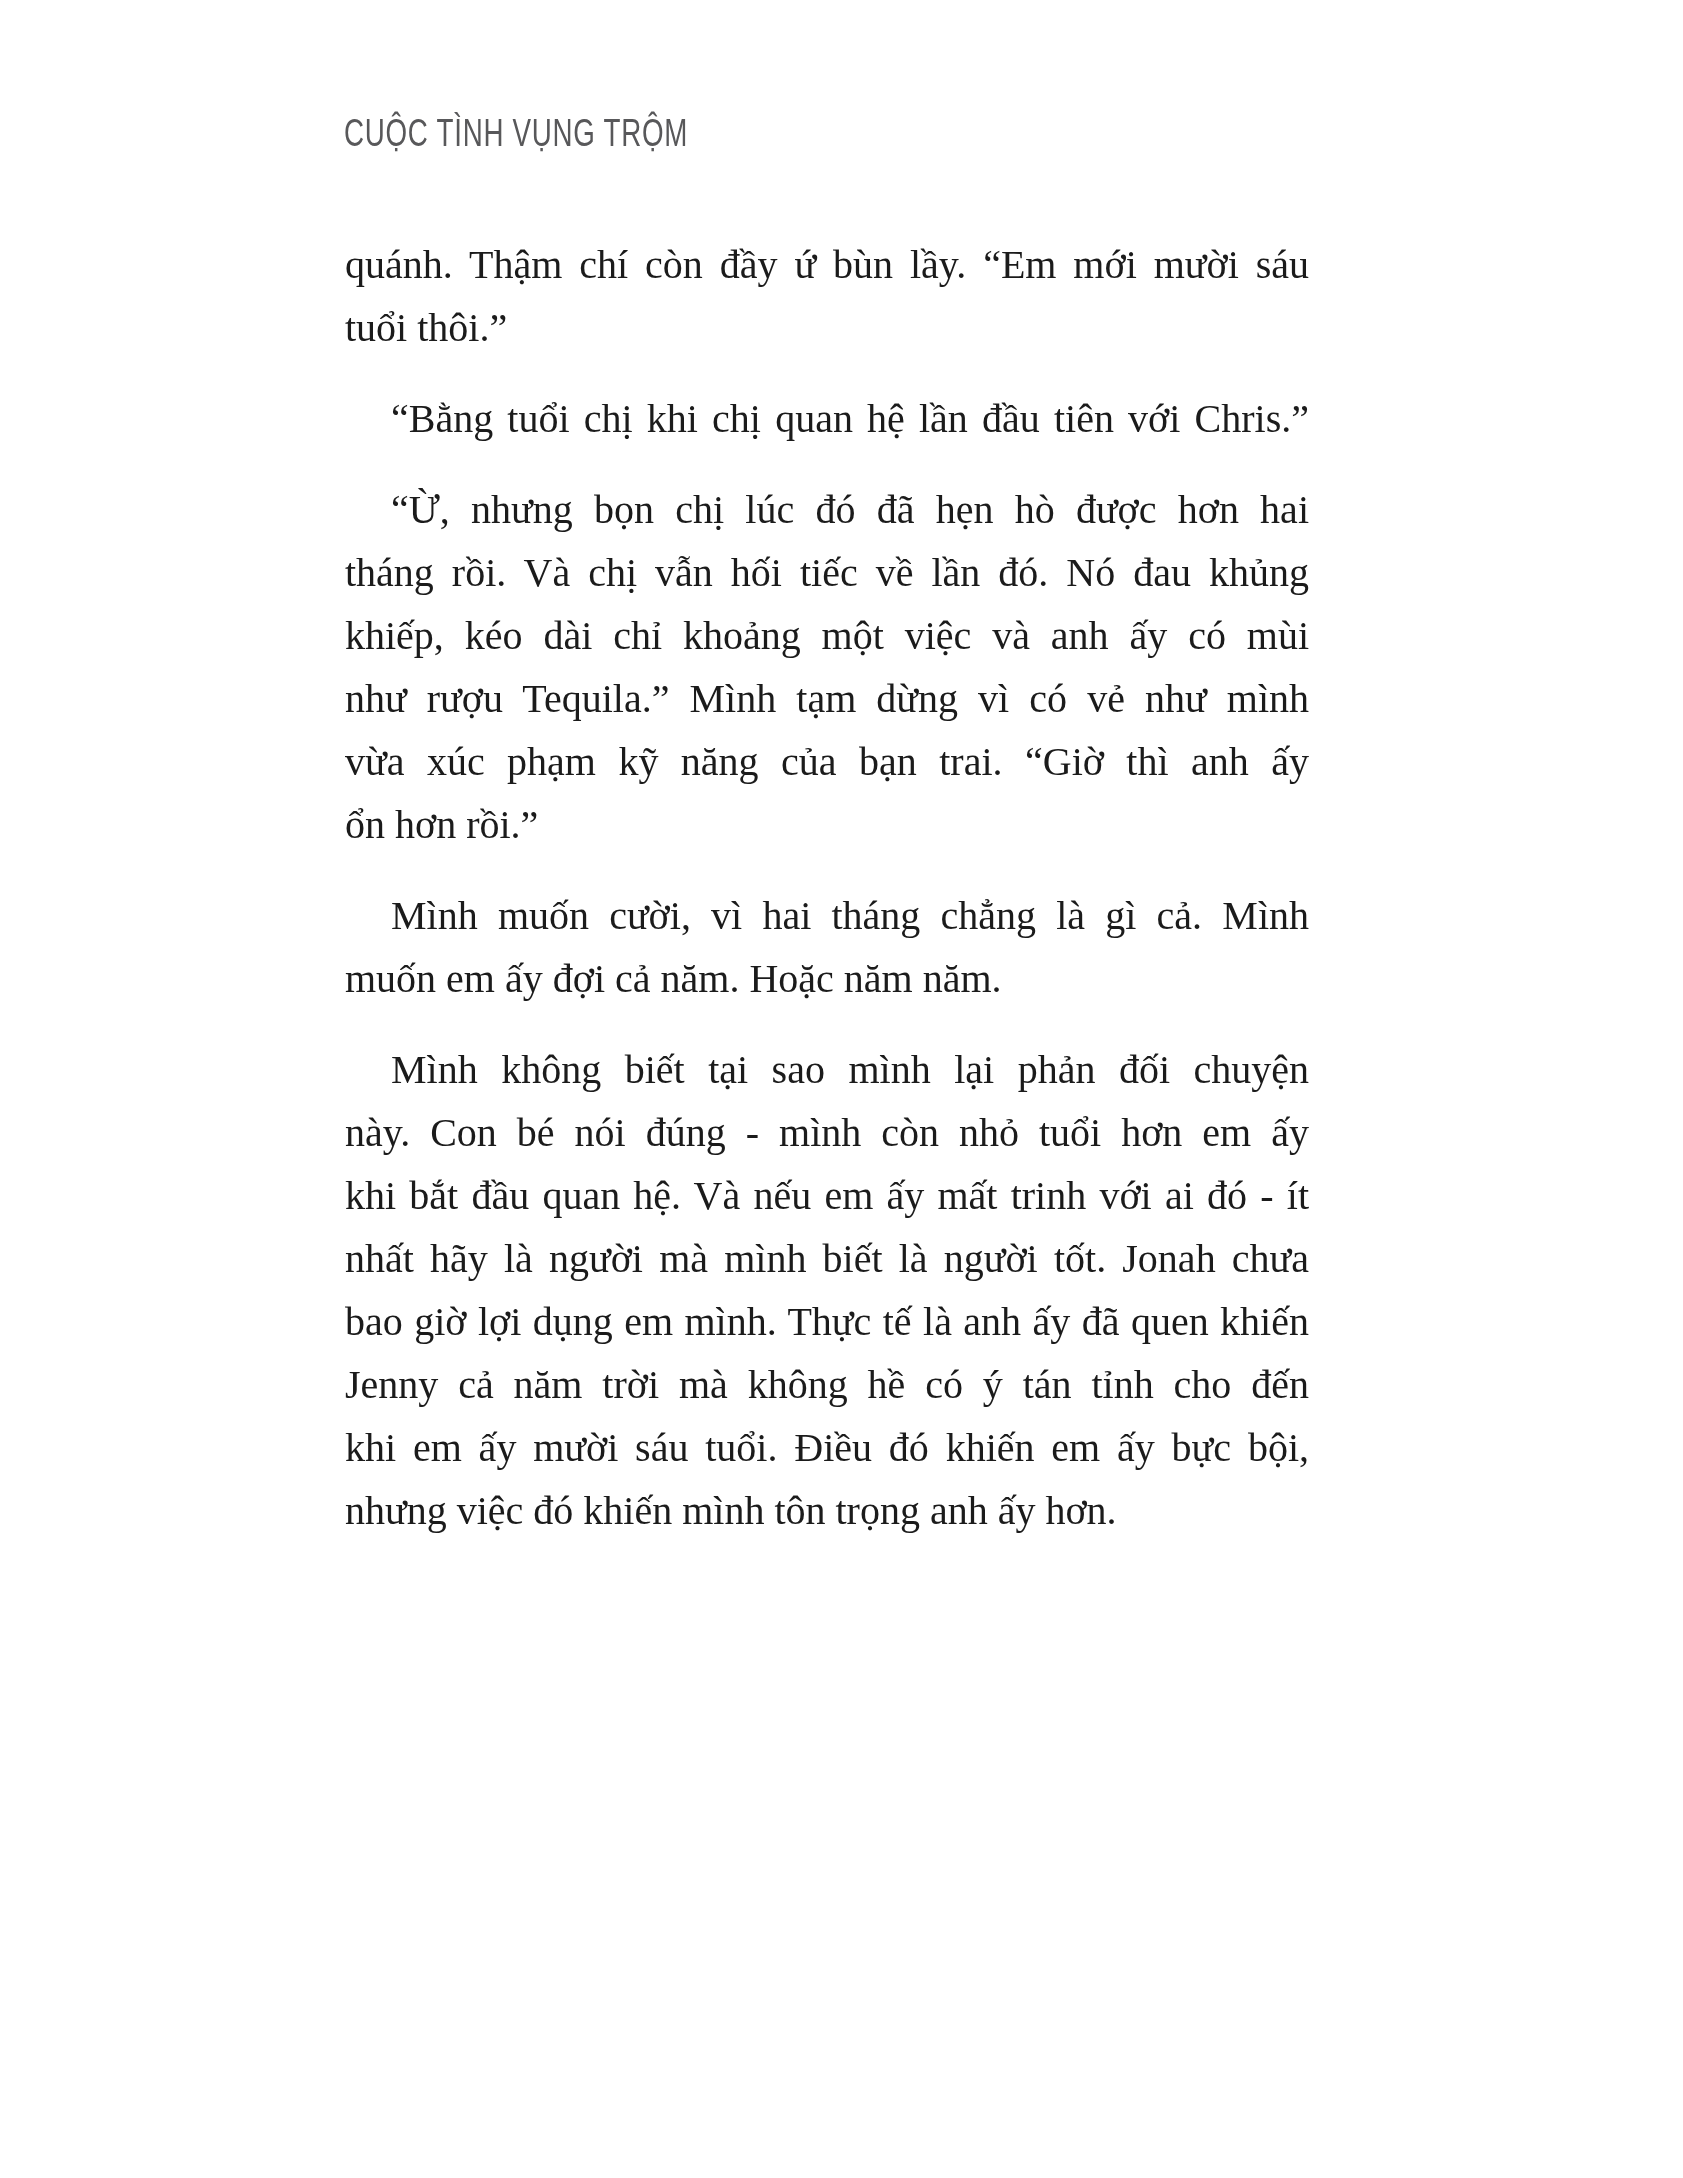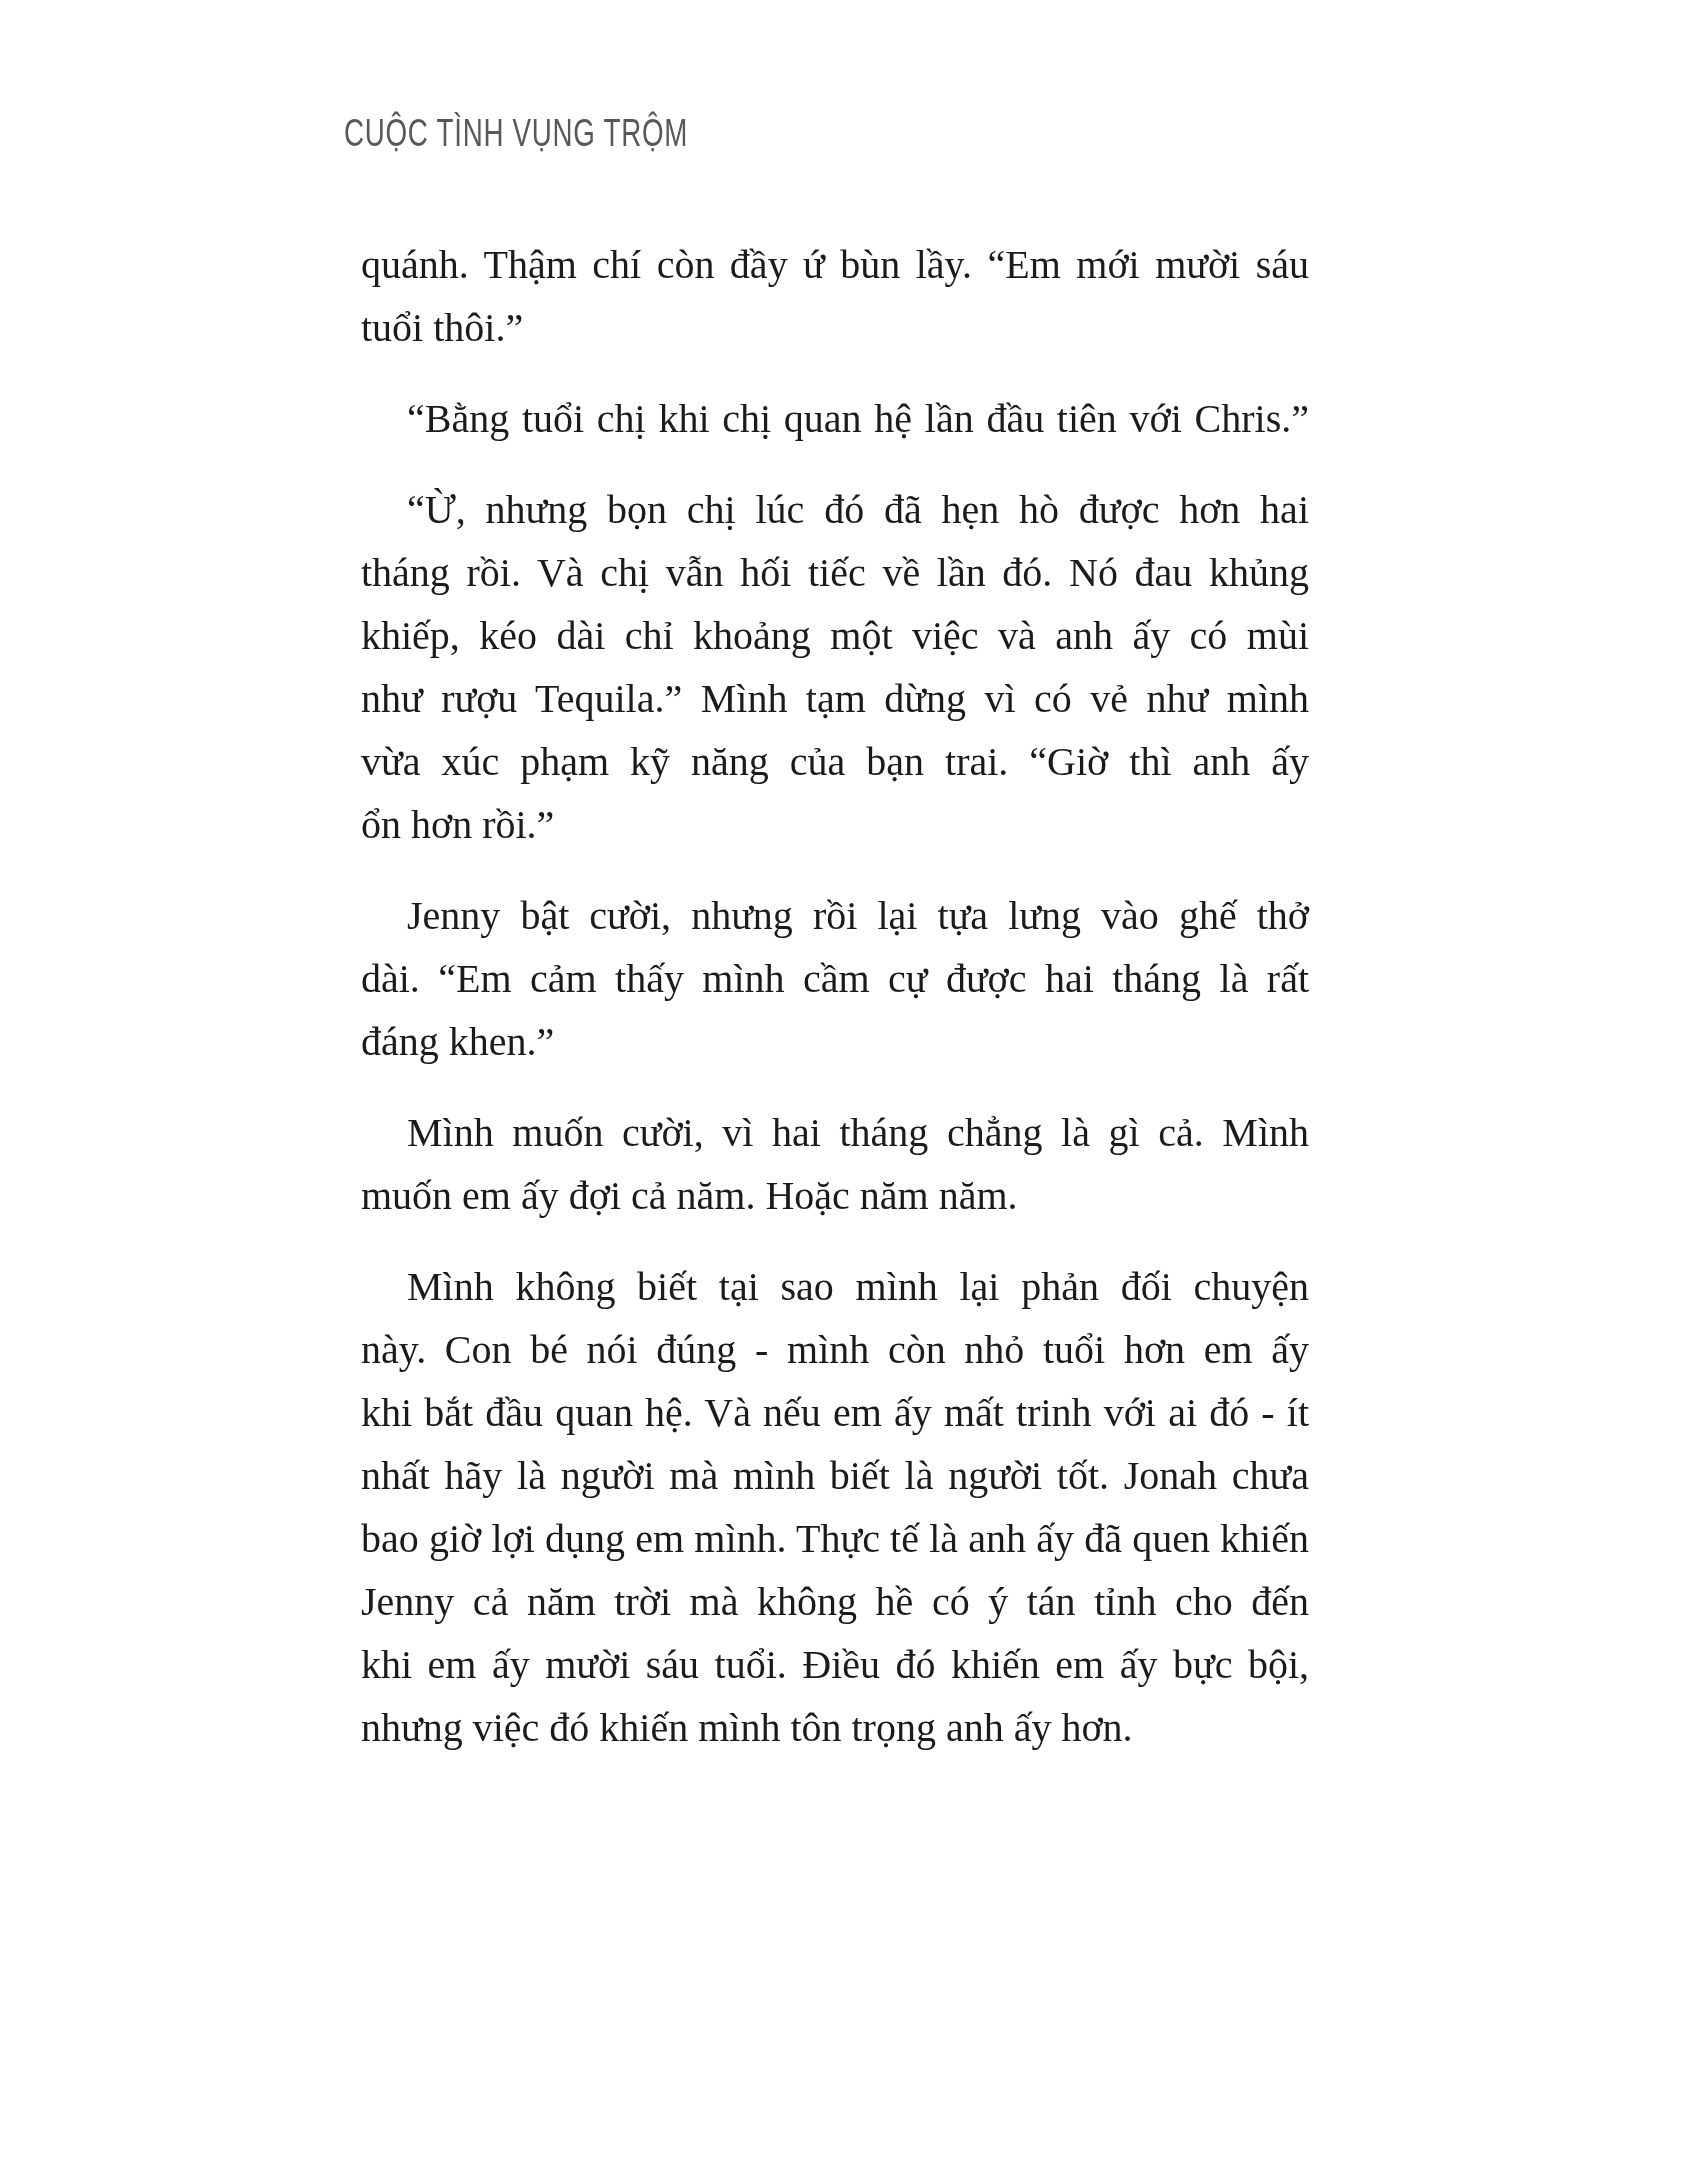--- a/index.html
+++ b/index.html
@@ -31,21 +31,21 @@
   }
   .body-text {
     position: absolute;
     left: 345px;
     top: 233px;
     width: 964px;
     color: #1b1b1b;
     font-size: 40px;
   }
   .para {
-    margin: 0 0 28px 16px;
+    margin: 0 0 28px 0;
   }
   .line {
     line-height: 63px;
     height: 63px;
     text-align: justify;
     text-align-last: justify;
     overflow: visible;
   }
   .line.short {
     text-align-last: left;
@@ -85,25 +85,20 @@
 
     <div class="para">
       <div class="line indent">“Ừ, nhưng bọn chị lúc đó đã hẹn hò được hơn hai</div>
       <div class="line">tháng rồi. Và chị vẫn hối tiếc về lần đó. Nó đau khủng</div>
       <div class="line">khiếp, kéo dài chỉ khoảng một việc và anh ấy có mùi</div>
       <div class="line">như rượu Tequila.” Mình tạm dừng vì có vẻ như mình</div>
       <div class="line">vừa xúc phạm kỹ năng của bạn trai. “Giờ thì anh ấy</div>
       <div class="line short">ổn hơn rồi.”</div>
     </div>
 
-    <div class="para">
-      <div class="line indent">Jenny bật cười, nhưng rồi lại tựa lưng vào ghế thở</div>
-      <div class="line">dài. “Em cảm thấy mình cầm cự được hai tháng là rất</div>
-      <div class="line short">đáng khen.”</div>
-    </div>
 
     <div class="para">
       <div class="line indent">Mình muốn cười, vì hai tháng chẳng là gì cả. Mình</div>
       <div class="line short">muốn em ấy đợi cả năm. Hoặc năm năm.</div>
     </div>
 
     <div class="para">
       <div class="line indent">Mình không biết tại sao mình lại phản đối chuyện</div>
       <div class="line">này. Con bé nói đúng - mình còn nhỏ tuổi hơn em ấy</div>
       <div class="line">khi bắt đầu quan hệ. Và nếu em ấy mất trinh với ai đó - ít</div>

